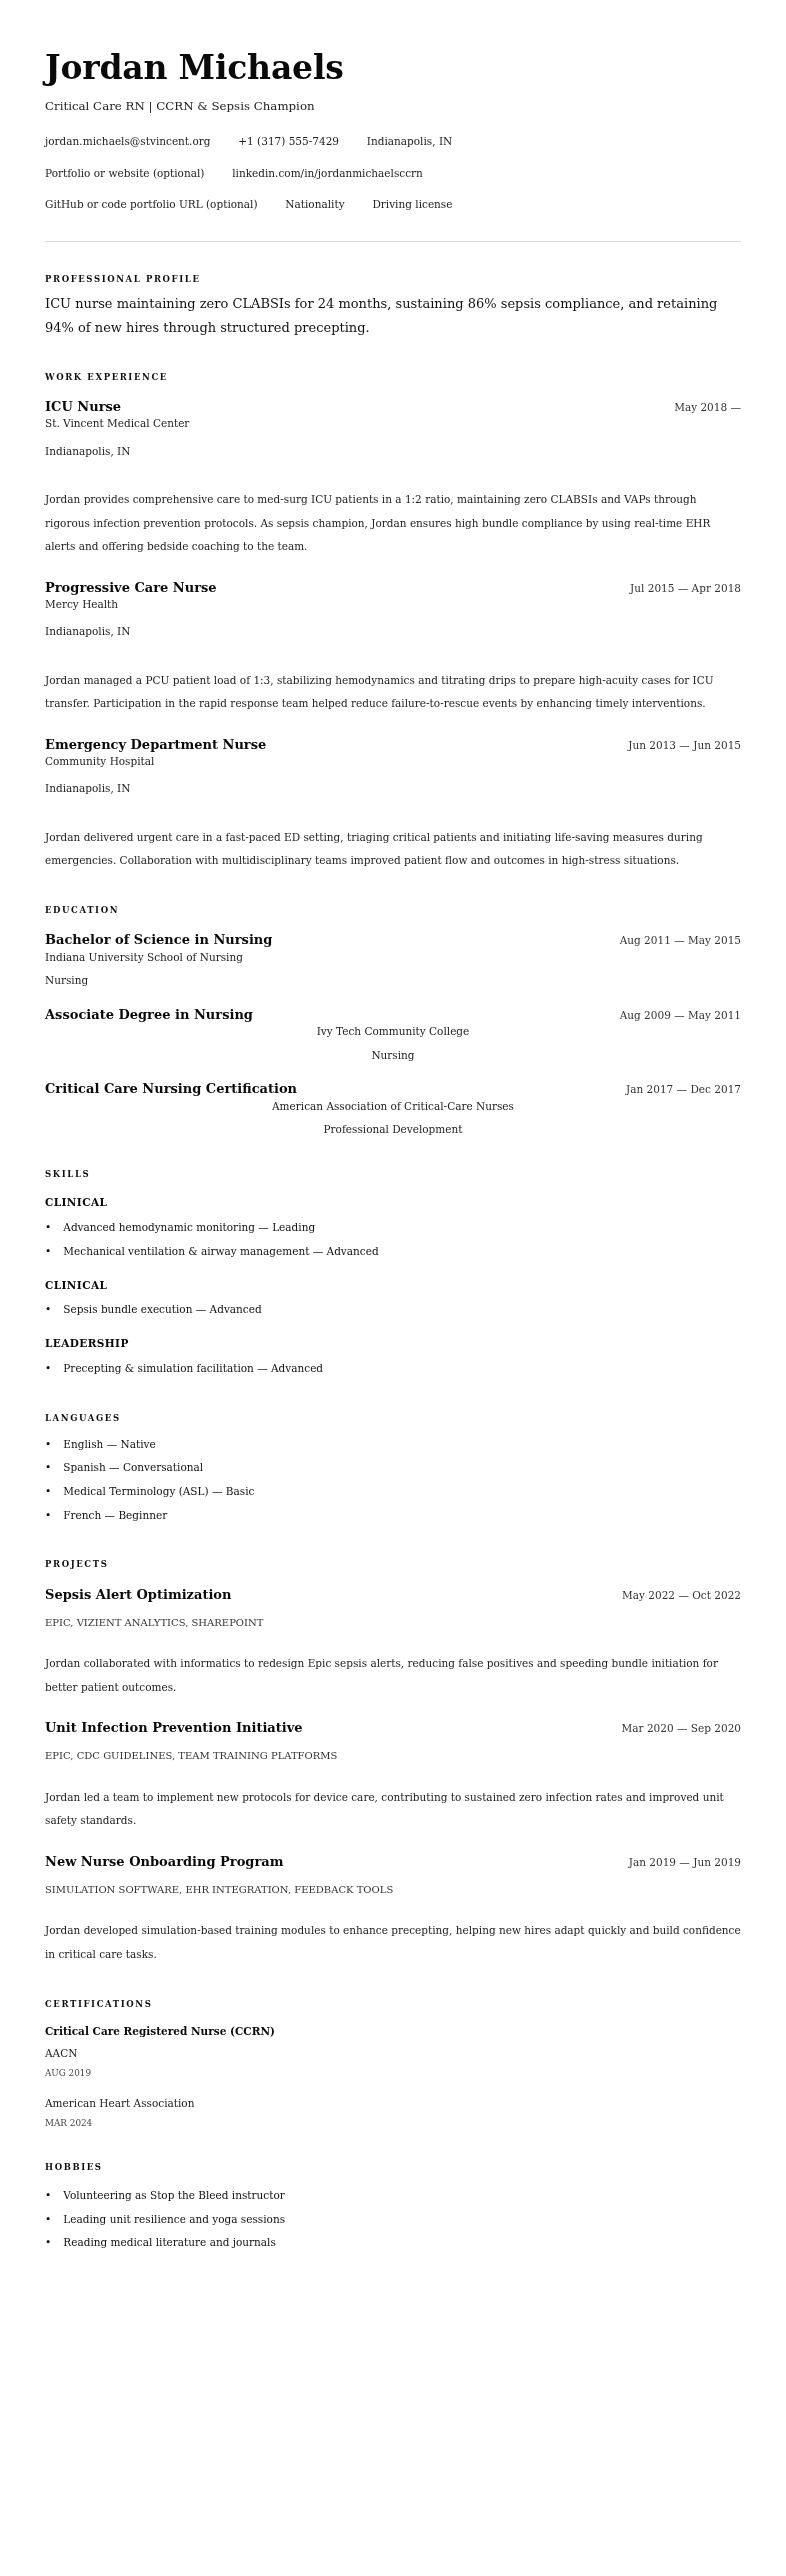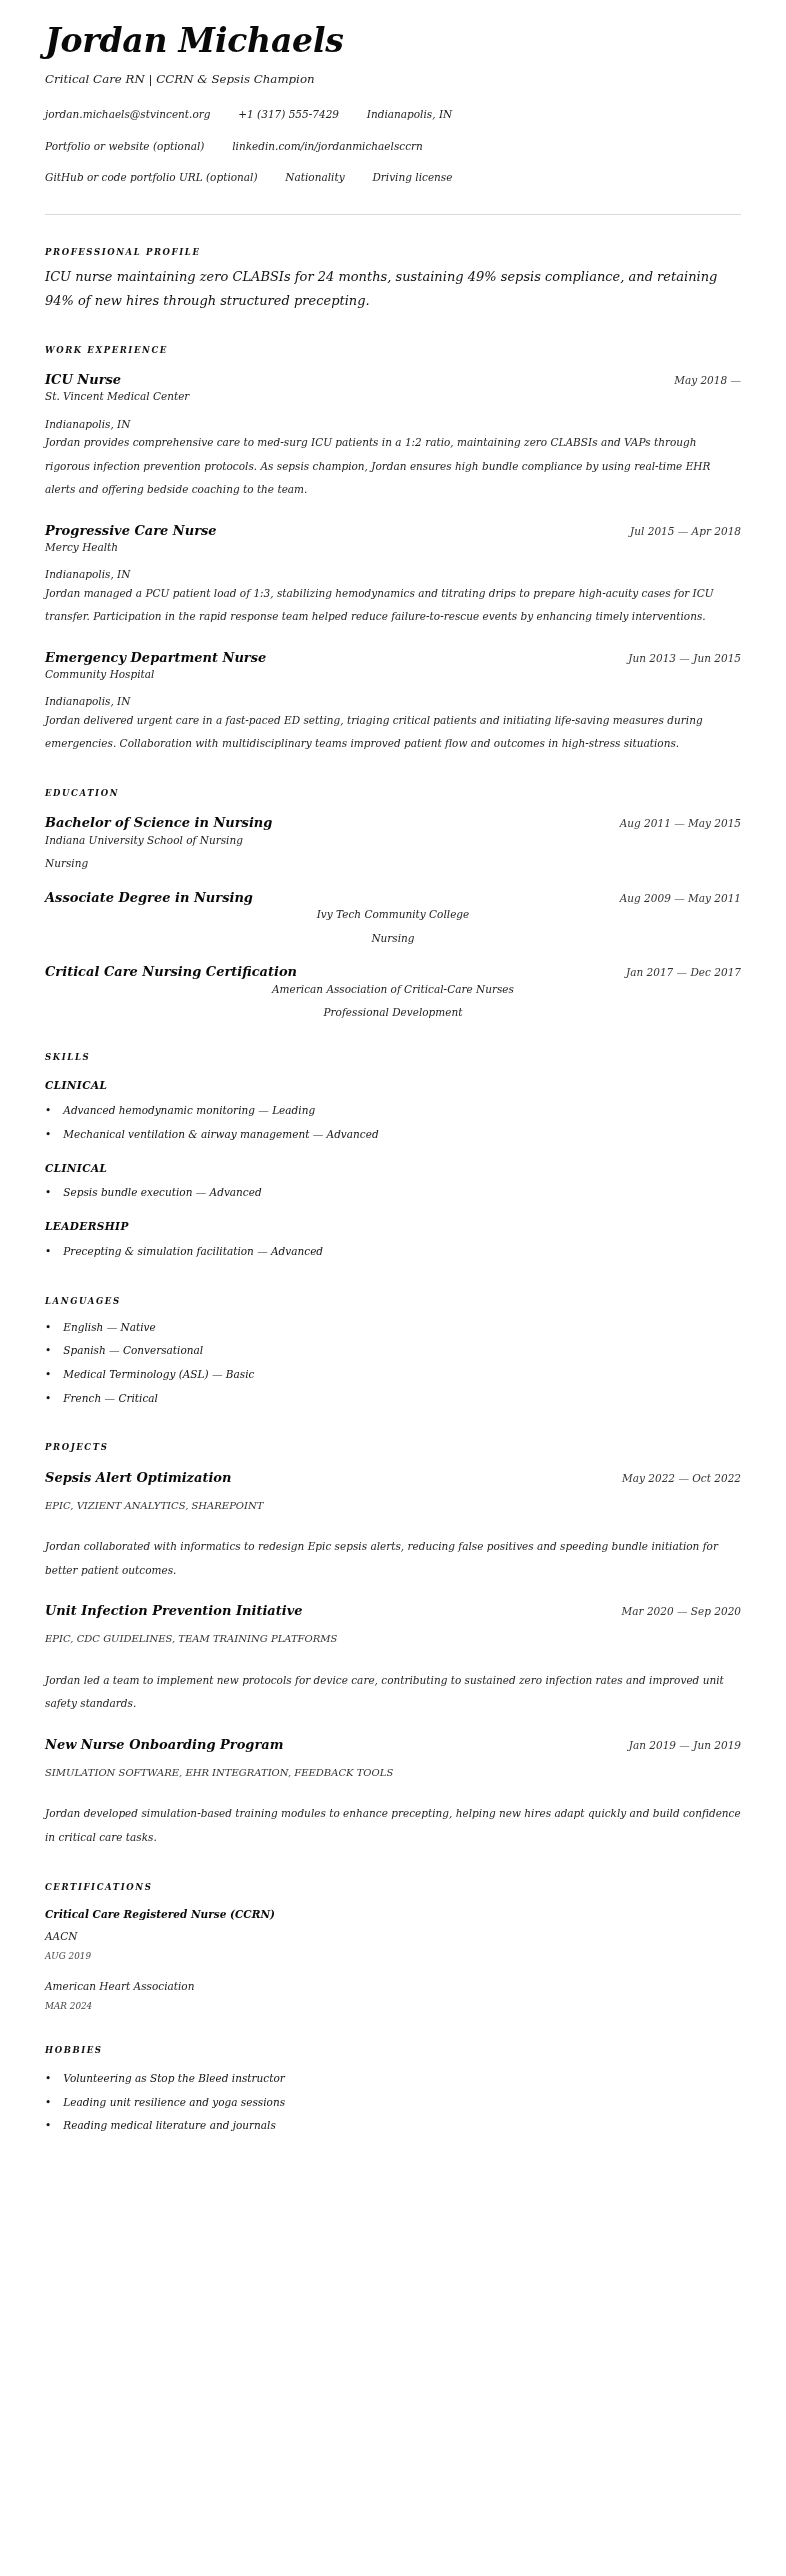--- a/index.html
+++ b/index.html
@@ -3,21 +3,21 @@
 <meta charset="utf-8">
 <style>
   * { box-sizing: border-box; margin: 0; padding: 0; }
   html, body { background: #ffffff; }
   body {
     width: 786px;
     min-height: 2576px;
     font-family: "DejaVu Serif", serif;
     color: #111111;
   }
-  .page { padding: 18px 45px 39px 45px; font-style: italic; }
+  .page { padding: 45px 45px 39px 45px; }
 
   
   .name { font-size: 33px; font-weight: bold; line-height: 46px; color: #0a0a0a; letter-spacing: -0.2px; }
   .tagline { font-size: 11.8px; line-height: 17px; margin-top: 6.6px; color: #222; }
   .contact-row { display: flex; gap: 16px; font-size: 10.5px; line-height: 14.4px; color: #222; }
   .contact-row.first { margin-top: 19.7px; }
   .contact-row + .contact-row { margin-top: 17px; text-align: center; }
   .contact-row span { margin-right: 11.8px; }
   .divider { height: 1.3px; background: #d9d9d9; margin-top: 29px; }
 
@@ -29,21 +29,21 @@
   .profile .section-title { margin-top: 31px; }
   .profile-text { font-size: 13px; line-height: 23.6px; margin-top: 6.6px; color: #111; }
 
   .section { margin-top: 31px; }
   .entry { margin-top: 14.4px; }
   .entry-head { display: flex; justify-content: space-between; align-items: baseline; }
   .entry-title { font-size: 13px; font-weight: bold; line-height: 18.3px; color: #0a0a0a; }
   .entry-date { font-size: 10.5px; line-height: 15.7px; color: #333; }
   .entry-sub { font-size: 10.5px; line-height: 14.4px; color: #222; }
   .entry-loc { font-size: 10.5px; line-height: 14.4px; color: #222; margin-top: 13px; }
-  .entry-desc { font-size: 10.5px; line-height: 23.6px; color: #222; }
+  .entry-desc { font-size: 10.5px; line-height: 23.6px; color: #222; margin-top: 30px; }
   .work .entry + .entry { margin-top: 19.7px; }
 
   .edu .entry + .entry { margin-top: 18.3px; text-align: center; }
   .edu .entry-field { font-size: 10.5px; line-height: 14.4px; color: #222; margin-top: 9.2px; }
 
   .skill-group-title { font-size: 10.5px; font-weight: bold; letter-spacing: 0.4px; line-height: 15.7px; margin-top: 14.4px; color: #0a0a0a; }
   ul.bullets { list-style: none; margin-top: 5.2px; }
   ul.bullets li { font-size: 10.5px; line-height: 23.6px; color: #111; position: relative; padding-left: 18.3px; }
   ul.bullets li::before { content: "•"; position: absolute; left: 0; top: 0; font-size: 10.5px; }
   .langs ul.bullets { margin-top: 7.9px; }
@@ -81,21 +81,21 @@
     <div class="contact-row">
       <span>GitHub or code portfolio URL (optional)</span>
       <span>Nationality</span>
       <span>Driving license</span>
     </div>
     <div class="divider"></div>
   </header>
 
   <section class="profile">
     <h2 class="section-title">Professional Profile</h2>
-    <p class="profile-text">ICU nurse maintaining zero CLABSIs for 24 months, sustaining 49% sepsis compliance, and retaining 94% of new hires through structured precepting.</p>
+    <p class="profile-text">ICU nurse maintaining zero CLABSIs for 24 months, sustaining 86% sepsis compliance, and retaining 94% of new hires through structured precepting.</p>
   </section>
 
   <section class="section work">
     <h2 class="section-title">Work Experience</h2>
 
     <div class="entry">
       <div class="entry-head">
         <div class="entry-title">ICU Nurse</div>
         <div class="entry-date">May 2018 —</div>
       </div>
@@ -181,21 +181,21 @@
       </ul>
     </div>
   </section>
 
   <section class="section langs">
     <h2 class="section-title">Languages</h2>
     <ul class="bullets">
       <li>English — Native</li>
       <li>Spanish — Conversational</li>
       <li>Medical Terminology (ASL) — Basic</li>
-      <li>French — Critical</li>
+      <li>French — Beginner</li>
     </ul>
   </section>
 
   <section class="section proj">
     <h2 class="section-title">Projects</h2>
 
     <div class="entry">
       <div class="entry-head">
         <div class="entry-title">Sepsis Alert Optimization</div>
         <div class="entry-date">May 2022 — Oct 2022</div>

